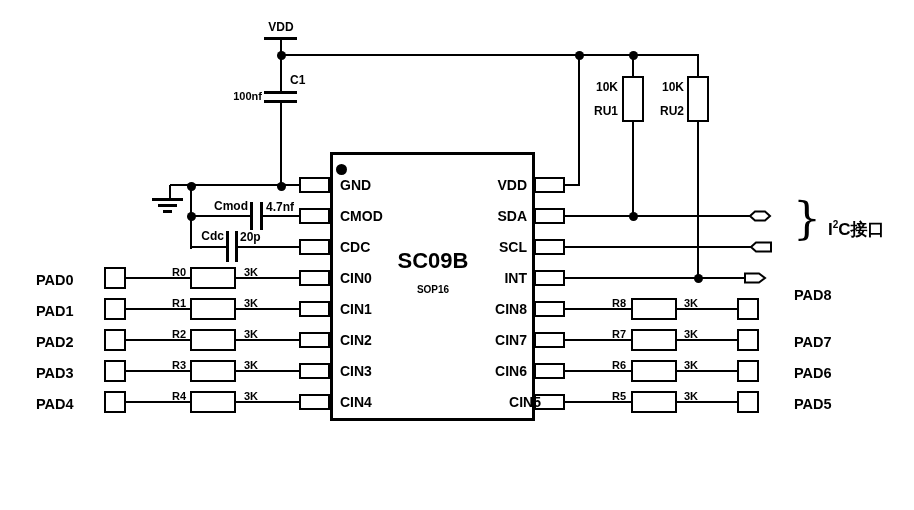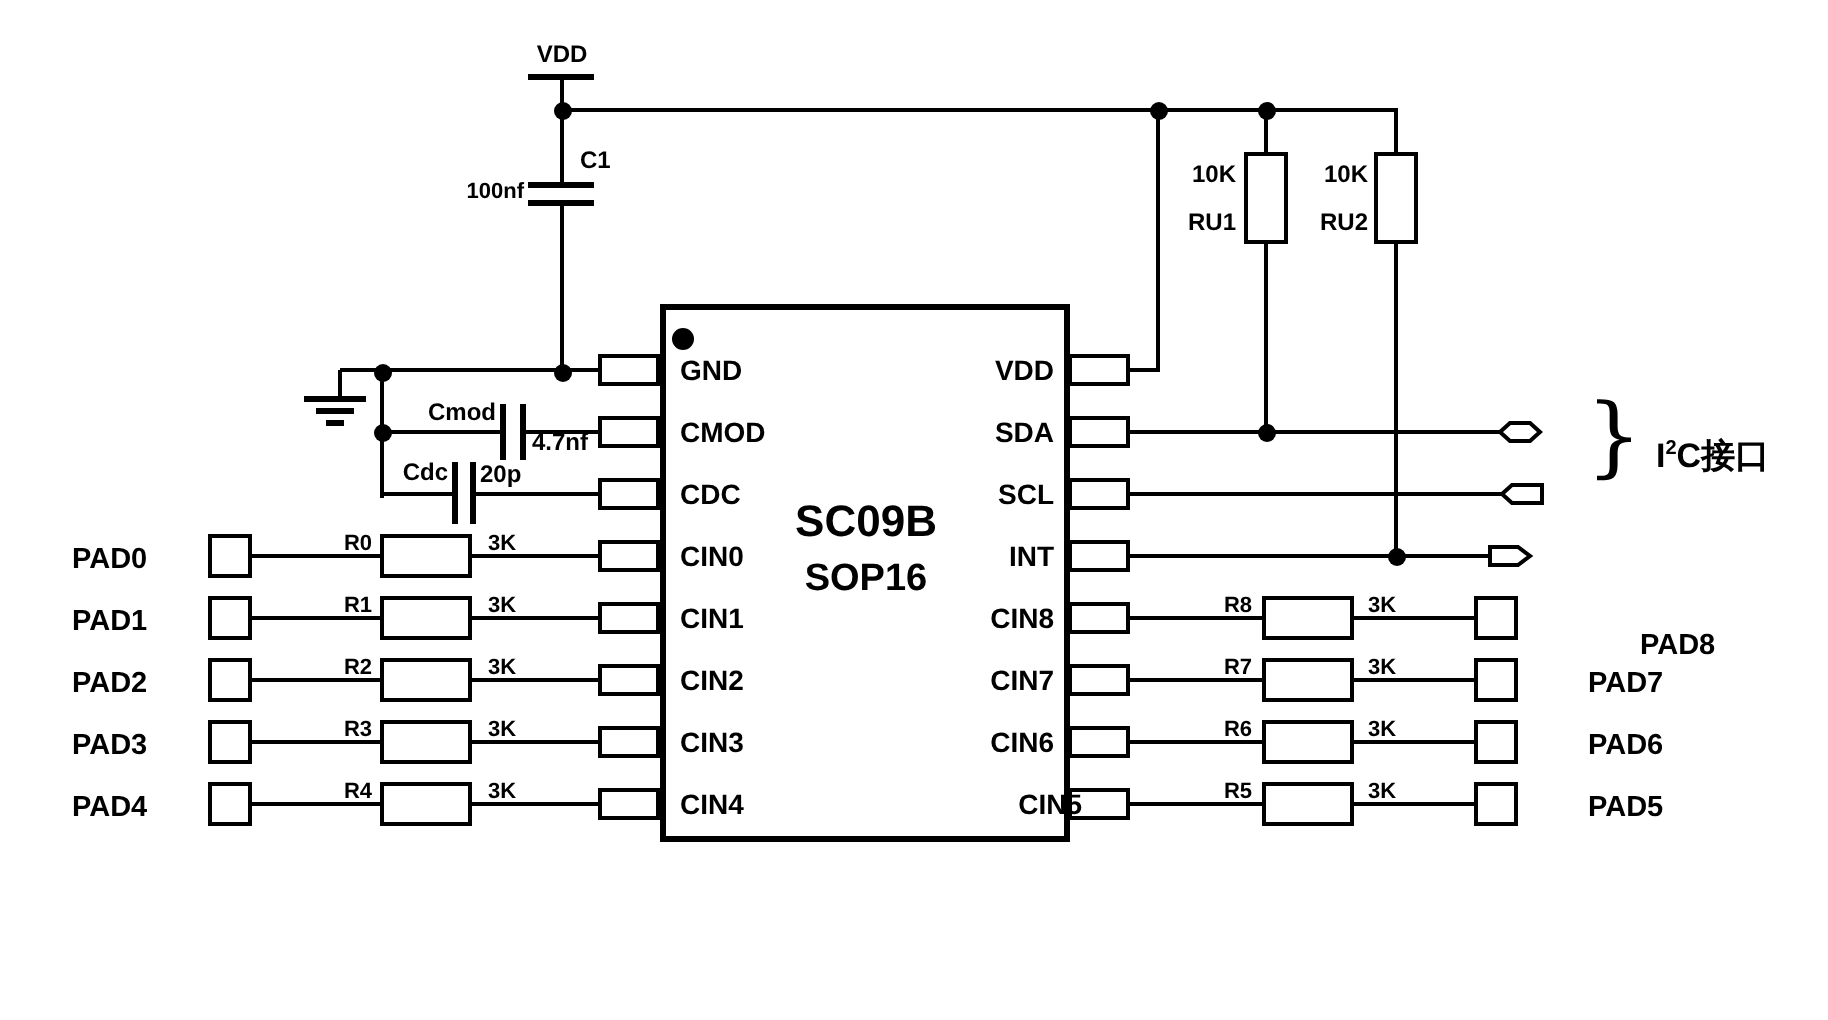--- a/index.html
+++ b/index.html
@@ -51,21 +51,21 @@
   <div class="bar" style="left:152px;top:198px;width:31px;"></div>
   <div class="bar" style="left:158px;top:204px;width:19px;"></div>
   <div class="bar" style="left:163px;top:210px;width:9px;"></div>
   <div class="v" style="left:190px;top:185px;height:64px;"></div>
 
   <div class="h" style="left:191px;top:215px;width:61px;"></div>
   <div class="plateV" style="left:250px;top:202px;height:28px;"></div>
   <div class="plateV" style="left:260px;top:202px;height:28px;"></div>
   <div class="h" style="left:263px;top:215px;width:37px;"></div>
   <div class="lbl s12 right" style="left:210px;top:200px;width:38px;">Cmod</div>
-  <div class="lbl s12" style="left:266px;top:215px;">4.7nf</div>
+  <div class="lbl s12" style="left:266px;top:201px;">4.7nf</div>
 
   <div class="h" style="left:191px;top:246px;width:37px;"></div>
   <div class="plateV" style="left:226px;top:231px;height:31px;"></div>
   <div class="plateV" style="left:235px;top:231px;height:31px;"></div>
   <div class="h" style="left:238px;top:246px;width:62px;"></div>
   <div class="lbl s12 right" style="left:196px;top:230px;width:28px;">Cdc</div>
   <div class="lbl s12" style="left:240px;top:231px;">20p</div>
 
   <div class="h" style="left:564px;top:184px;width:16px;"></div>
   <div class="v" style="left:578px;top:54px;height:132px;"></div>
@@ -134,21 +134,21 @@
   <div class="resbox" style="left:190px;top:391px;"></div>
   <div class="lbl s11 right" style="left:160px;top:390px;width:26px;">R4</div>
   <div class="lbl s11" style="left:244px;top:390px;">3K</div>
 
   <div class="h" style="left:564px;top:308px;width:68px;"></div>
   <div class="h" style="left:676px;top:308px;width:62px;"></div>
   <div class="resbox" style="left:631px;top:298px;"></div>
   <div class="padbox" style="left:737px;top:298px;"></div>
   <div class="lbl s11 right" style="left:600px;top:297px;width:26px;">R8</div>
   <div class="lbl s11" style="left:684px;top:297px;">3K</div>
-  <div class="lbl s15" style="left:794px;top:316px;margin-left:26px;">PAD8</div>
+  <div class="lbl s15" style="left:794px;top:288px;">PAD8</div>
 
   <div class="h" style="left:564px;top:339px;width:68px;"></div>
   <div class="h" style="left:676px;top:339px;width:62px;"></div>
   <div class="resbox" style="left:631px;top:329px;"></div>
   <div class="padbox" style="left:737px;top:329px;"></div>
   <div class="lbl s11 right" style="left:600px;top:328px;width:26px;">R7</div>
   <div class="lbl s11" style="left:684px;top:328px;">3K</div>
   <div class="lbl s15" style="left:794px;top:335px;">PAD7</div>
 
   <div class="h" style="left:564px;top:370px;width:68px;"></div>
@@ -163,21 +163,21 @@
   <div class="h" style="left:676px;top:401px;width:62px;"></div>
   <div class="resbox" style="left:631px;top:391px;"></div>
   <div class="padbox" style="left:737px;top:391px;"></div>
   <div class="lbl s11 right" style="left:600px;top:390px;width:26px;">R5</div>
   <div class="lbl s11" style="left:684px;top:390px;">3K</div>
   <div class="lbl s15" style="left:794px;top:397px;">PAD5</div>
 
   <div class="icbody"></div>
   <div class="dot" style="left:336px;top:164px;width:11px;height:11px;"></div>
   <div class="lbl center" style="left:333px;top:251px;width:200px;font-size:22px;line-height:20px;">SC09B</div>
-  <div class="lbl center" style="left:333px;top:281px;width:200px;font-size:19px;line-height:17px;">SOP16</div>
+  <div class="lbl center" style="left:333px;top:281px;width:200px;font-size:10px;line-height:17px;">SOP16</div>
 
   <div class="pinbox" style="left:299px;top:177px;"></div>
   <div class="pinbox" style="left:299px;top:208px;"></div>
   <div class="pinbox" style="left:299px;top:239px;"></div>
   <div class="pinbox" style="left:299px;top:270px;"></div>
   <div class="pinbox" style="left:299px;top:301px;"></div>
   <div class="pinbox" style="left:299px;top:332px;"></div>
   <div class="pinbox" style="left:299px;top:363px;"></div>
   <div class="pinbox" style="left:299px;top:394px;"></div>
 

